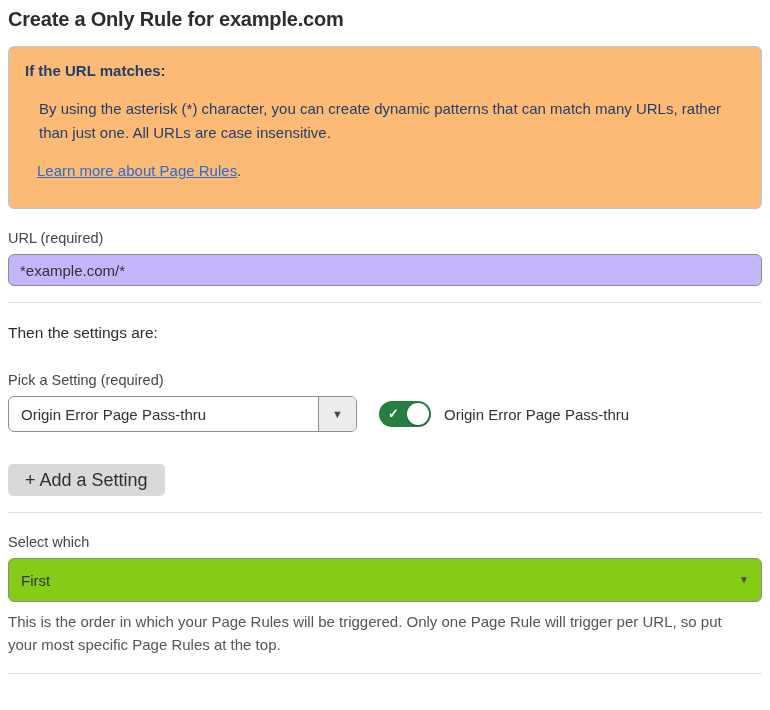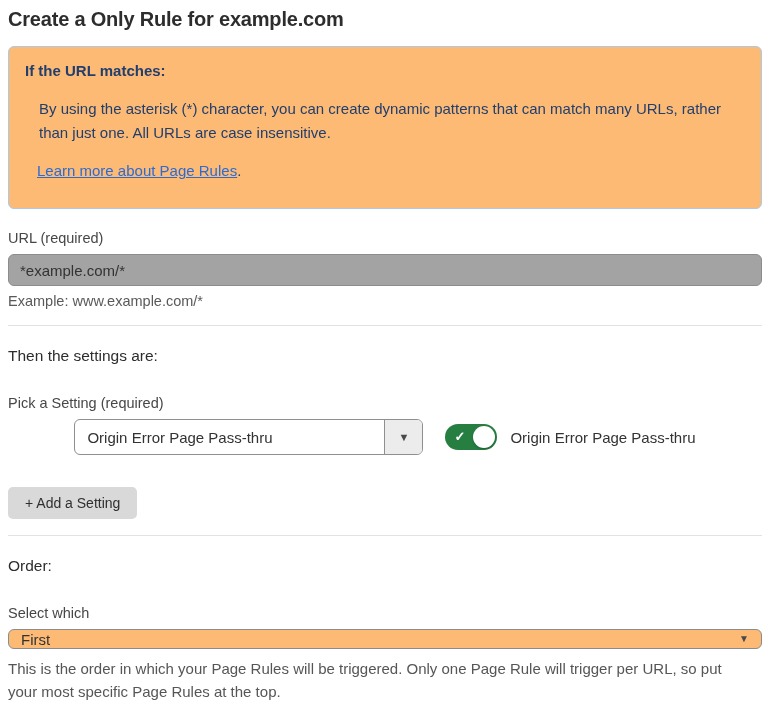--- a/index.html
+++ b/index.html
@@ -44,21 +44,21 @@
   }
   .text-input {
     width: 100%;
     height: 32px;
     border: 1px solid #8c8c8c;
     border-radius: 6px;
     padding: 0 11px;
     font-size: 15px;
     font-family: inherit;
     color: #333;
-    background: #a3a3a3;
+    background: #c4b5fd;
     outline: none;
   }
   .helper {
     font-size: 14.5px;
     color: #595959;
     margin: 7px 0 0;
   }
   .url-section { margin-top: 21px; }
 
   hr.divider {
@@ -68,21 +68,21 @@
   }
 
   .section-heading {
     font-size: 15.5px;
     font-weight: 400;
     color: #2d2d2d;
     margin: 0 0 30px;
   }
 
   
-  .setting-row { display: flex; align-items: center; justify-content: center; }
+  .setting-row { display: flex; align-items: center; }
   .dropdown {
     width: 349px;
     height: 36px;
     border: 1px solid #8f8f8f;
     border-radius: 6px;
     display: flex;
     align-items: stretch;
     overflow: hidden;
     background: #fff;
     cursor: pointer;
@@ -131,38 +131,38 @@
     height: 22px;
     border-radius: 50%;
     background: #fff;
     box-shadow: 0 1px 2px rgba(0,0,0,.25);
   }
   .toggle-label { margin-left: 13px; font-size: 15px; color: #333; }
 
   
   .btn {
     font-family: inherit;
-    font-size: 14px;
+    font-size: 18px;
     border: none;
     border-radius: 5px;
     height: 32px;
     padding: 0 17px;
     cursor: pointer;
     white-space: nowrap;
   }
   .btn-secondary { background: #d9d9d9; color: #2f2f2f; }
   .add-setting-btn { margin-top: 32px; }
 
   
   .select {
     width: 100%;
-    height: 20px;
+    height: 44px;
     border: 1px solid #8c8c8c;
     border-radius: 6px;
-    background: #fdba74;
+    background: #84cc16;
     display: flex;
     align-items: center;
     justify-content: space-between;
     padding: 0 12px;
     font-size: 15px;
     color: #333;
     cursor: pointer;
   }
   .order-helper {
     font-size: 15px;
@@ -181,21 +181,20 @@
 
   <section class="info-box">
     <p class="info-heading">If the URL matches:</p>
     <p class="info-body">By using the asterisk (*) character, you can create dynamic patterns that can match many URLs, rather than just one. All URLs are case insensitive.</p>
     <p class="info-link-line"><a class="info-link">Learn more about Page Rules</a><span>.</span></p>
   </section>
 
   <section class="url-section">
     <label class="field-label">URL (required)</label>
     <input type="text" class="text-input" value="*example.com/*" style="">
-    <p class="helper">Example: www.example.com/*</p>
   </section>
 
   <hr class="divider">
 
   <section>
     <h2 class="section-heading">Then the settings are:</h2>
     <label class="field-label">Pick a Setting (required)</label>
     <div class="setting-row">
       <div class="dropdown">
         <span class="dropdown-value">Origin Error Page Pass-thru</span>
@@ -208,21 +207,20 @@
         <span class="knob"></span>
       </div>
       <span class="toggle-label">Origin Error Page Pass-thru</span>
     </div>
     <button class="btn btn-secondary add-setting-btn">+ Add a Setting</button>
   </section>
 
   <hr class="divider">
 
   <section>
-    <h2 class="section-heading">Order:</h2>
     <label class="field-label">Select which</label>
     <div class="select">
       <span>First</span>
       <span class="caret" style="font-size:10px;">▼</span>
     </div>
     <p class="order-helper">This is the order in which your Page Rules will be triggered. Only one Page Rule will trigger per URL, so put your most specific Page Rules at the top.</p>
   </section>
 
   <hr class="divider">
 

